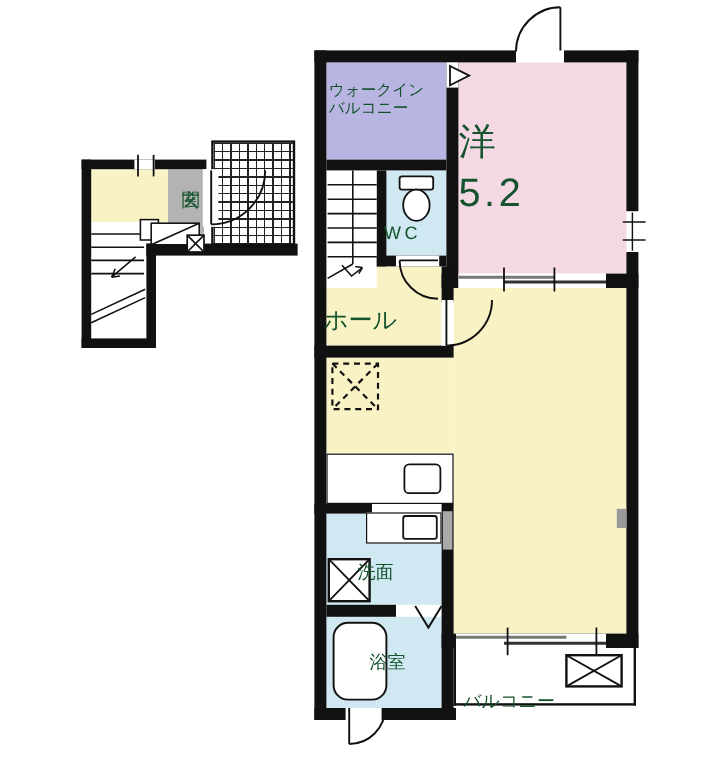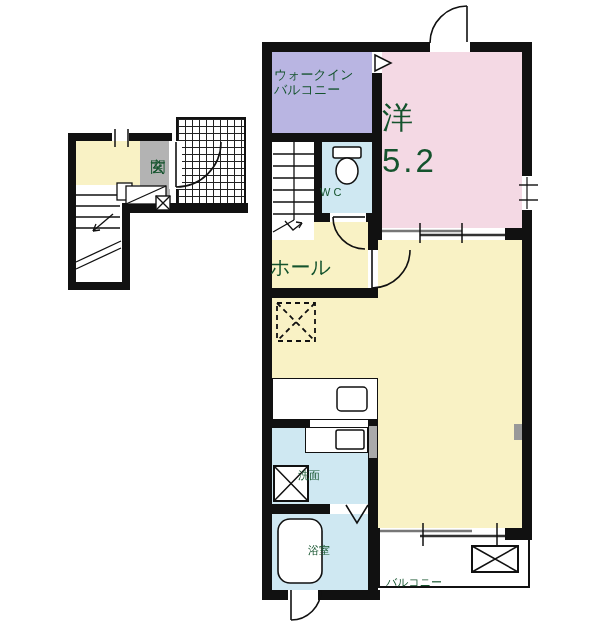--- a/index.html
+++ b/index.html
@@ -2,21 +2,21 @@
 <html><head>
 <meta charset="utf-8">
 <style>
   html,body{margin:0;padding:0;background:#fff;}
   .canvas{position:relative;width:602px;height:640px;background:#fff;overflow:hidden;
           font-family:"Liberation Sans","DejaVu Sans",sans-serif;color:#111;}
   .wall{position:absolute;background:#111;}
   .patch{position:absolute;background:#fff;}
   .room{position:absolute;}
   .lbl{position:absolute;font-weight:normal;color:#14532d;text-align:left;line-height:1.15;}
-  .small{font-size:11px;}
+  .small{font-size:15px;}
   .big{font-size:31px;}
   .counter{position:absolute;background:#fff;border:1.5px solid #111;box-sizing:border-box;}
   .vert{writing-mode:vertical-rl;text-orientation:upright;letter-spacing:2px;}
   .grid{position:absolute;background-color:#fff;border:2px solid #111;box-sizing:border-box;
         background-image:
           repeating-linear-gradient(0deg,#222 0 1.2px,transparent 1.2px 7px),
           repeating-linear-gradient(90deg,#222 0 1.2px,transparent 1.2px 7px);}
   .balcony{position:absolute;background:#fff;border:2px solid #111;border-top:none;box-sizing:border-box;}
   svg.overlay{position:absolute;left:0;top:0;pointer-events:none;}
 </style>

